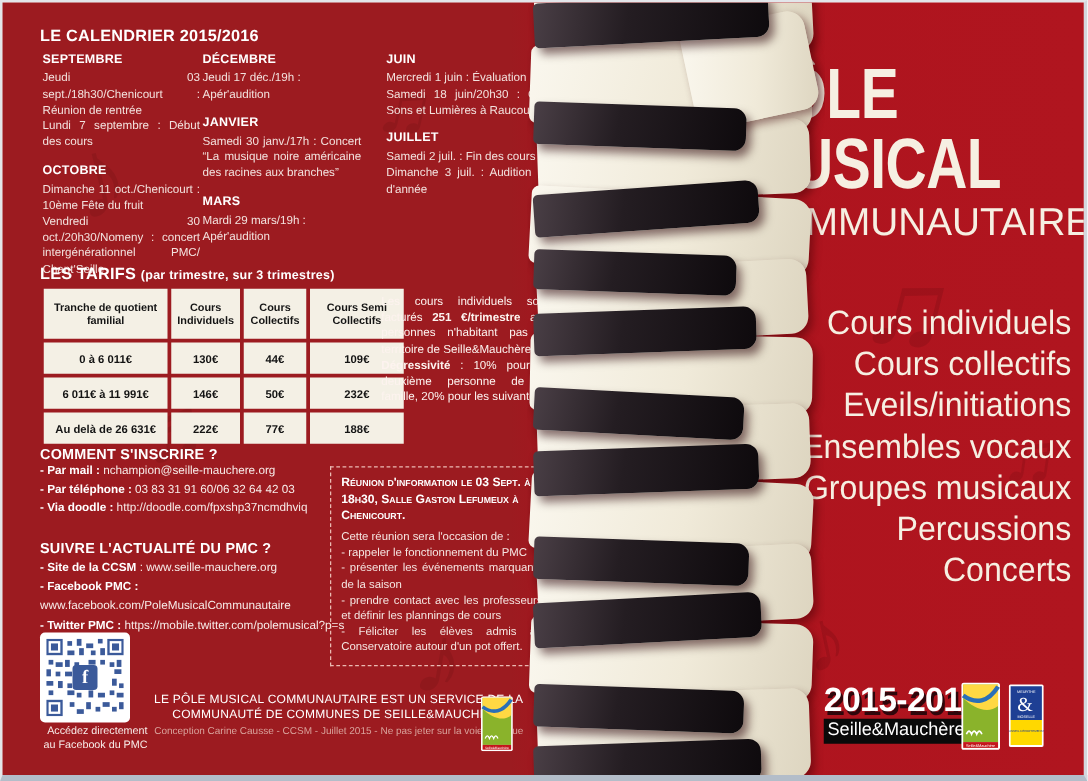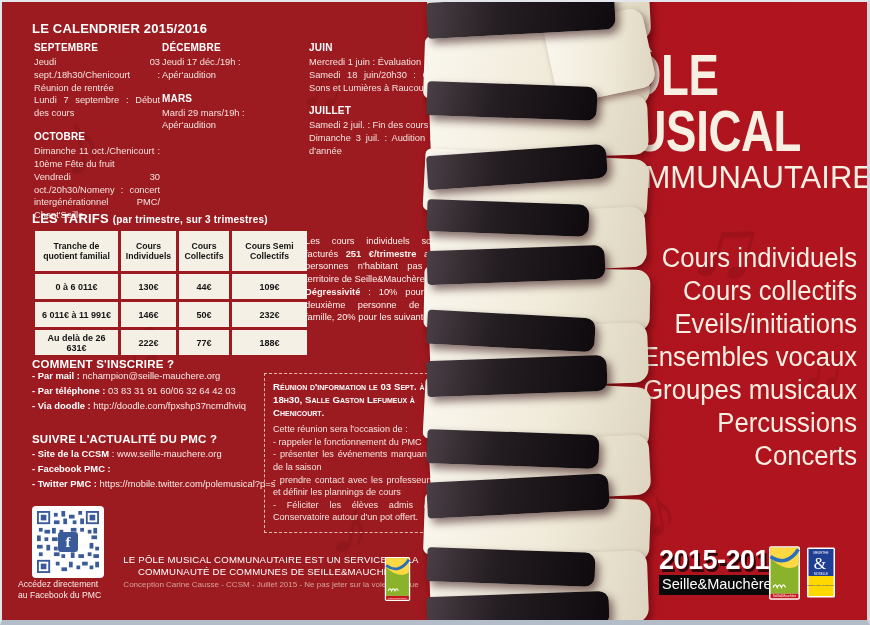--- a/index.html
+++ b/index.html
@@ -20,34 +20,34 @@
   .sec-title { position:absolute; color:#ffffff; font-weight:bold; font-size:13px; letter-spacing:.2px; z-index:5; }
   .cal-col { position:absolute; top:40px; z-index:5; }
   .month-block { margin-bottom:11px; }
   .month-name { color:#ffffff; font-weight:bold; font-size:10px; margin-bottom:3px; letter-spacing:.2px; }
   .month-details { color:#f3e2de; font-size:9.3px; line-height:1.38; text-align:justify; white-space:pre-line; }
 
   .tarif-table { position:absolute; left:30px; top:226px; border-collapse:separate; border-spacing:3px; z-index:5; }
   .tarif-table td, .tarif-table th { background:#f4f0e5; color:#141414; text-align:center; vertical-align:middle; padding:2px 3px; }
   .tarif-table th { font-size:8.7px; font-weight:bold; height:40px; line-height:1.2; }
   .tarif-table td { font-size:9px; font-weight:bold; height:25px; }
-  .c1 { width:83px; } .c2 { width:55px; } .c3 { width:50px; } .c4 { width:75px; }
+  .c1 { width:99px; } .c2 { width:55px; } .c3 { width:50px; } .c4 { width:75px; }
 
   .tarif-note { position:absolute; left:303px; top:233px; width:134px; color:#fdf3ef; font-size:9.3px; line-height:1.37; text-align:justify; z-index:5; }
   .tarif-note p { margin:0; }
 
   .contact-lines { position:absolute; z-index:5; width:250px; }
   .contact-line { color:#f7ebe8; font-size:9.4px; margin-bottom:4.2px; white-space:nowrap; }
   .contact-line b { color:#ffffff; }
 
   .qr-box { position:absolute; left:30px; top:504px; width:72px; height:72px; background:#ffffff; border-radius:4px; padding:5px; z-index:5; }
   .qr-box svg { display:block; }
   .fb-badge { position:absolute; left:26px; top:26px; width:20px; height:20px; background:#3b5a9a; border-radius:3px; color:#fff;
     font-weight:bold; font-size:15px; text-align:center; line-height:20px; font-family:"Liberation Serif",serif; }
-  .qr-caption { position:absolute; left:16px; top:577px; width:100px; text-align:left; color:#f7ebe8; font-size:8.6px; line-height:1.25; white-space:pre-line; z-index:5; }
+  .qr-caption { position:absolute; left:16px; top:577px; width:100px; text-align:right; color:#f7ebe8; font-size:8.6px; line-height:1.25; white-space:pre-line; z-index:5; }
 
   .reunion-box { position:absolute; left:262px; top:371px; width:179px; border:1px dashed rgba(255,226,215,0.8); padding:7px 8px 8px 8px; z-index:5; }
   .reunion-heading { color:#ffffff; font-weight:bold; font-size:9.7px; line-height:1.32; font-variant:small-caps; margin-bottom:4px; }
   .reunion-body { color:#f5e5e1; font-size:9.1px; line-height:1.38; text-align:justify; white-space:pre-line; }
 
   .footer-text { position:absolute; left:118px; top:552px; width:302px; text-align:center; z-index:5; }
   .footer-l1, .footer-l2 { color:#ffffff; font-size:9.6px; letter-spacing:.2px; line-height:1.25; }
   .footer-l3 { color:#d9a39c; font-size:8px; margin-top:2px; }
   .footer-logo { position:absolute; left:382px; top:555px; z-index:6; }
 
@@ -105,20 +105,24 @@
       <div class="month-details">Dimanche 11 oct./Chenicourt : 10ème Fête du fruit
 Vendredi 30 oct./20h30/Nomeny : concert intergénérationnel PMC/ Chant'Seille</div>
     </div>
   </div>
 
   <div class="cal-col" style="left:160px;width:127px;">
     <div class="month-block">
       <div class="month-name">DÉCEMBRE</div>
       <div class="month-details">Jeudi 17 déc./19h :
 Apér'audition</div>
+    </div>
+    <div class="month-block">
+      <div class="month-name">JANVIER</div>
+      <div class="month-details">Samedi 30 janv./17h : Concert “La musique noire américaine des racines aux branches”</div>
     </div>
     <div class="month-block">
       <div class="month-name">MARS</div>
       <div class="month-details">Mardi 29 mars/19h :
 Apér'audition</div>
     </div>
   </div>
 
   <div class="cal-col" style="left:287px;width:146px;margin-left:20px;">
     <div class="month-block">
@@ -176,20 +180,21 @@
   <div class="contact-lines" style="left:30px;top:368px;">
     <div class="contact-line"><b>- Par mail :</b><span> nchampion@seille-mauchere.org</span></div>
     <div class="contact-line"><b>- Par téléphone :</b><span> 03 83 31 91 60/06 32 64 42 03</span></div>
     <div class="contact-line"><b>- Via doodle :</b><span> http://doodle.com/fpxshp37ncmdhviq</span></div>
   </div>
 
   <div class="sec-title" style="left:30px;top:431px;font-size:11.5px;">SUIVRE L'ACTUALITÉ DU PMC ?</div>
   <div class="contact-lines" style="left:30px;top:446px;">
     <div class="contact-line"><b>- Site de la CCSM</b><span> : www.seille-mauchere.org</span></div>
     <div class="contact-line"><b>- Facebook PMC :</b><span></span></div>
+    <div class="contact-line"><b></b><span>www.facebook.com/PoleMusicalCommunautaire</span></div>
     <div class="contact-line"><b>- Twitter PMC :</b><span> https://mobile.twitter.com/polemusical?p=s</span></div>
   </div>
 
   <div class="qr-box">
     <svg width="62" height="62" viewBox="0 0 33 33">
       <g fill="#3b5a9a">
         <rect x="0" y="0" width="7" height="7"></rect>
             <rect x="26" y="0" width="7" height="7"></rect>
             <rect x="0" y="26" width="7" height="7"></rect>
         <rect x="9" y="1" width="2" height="2"></rect>

